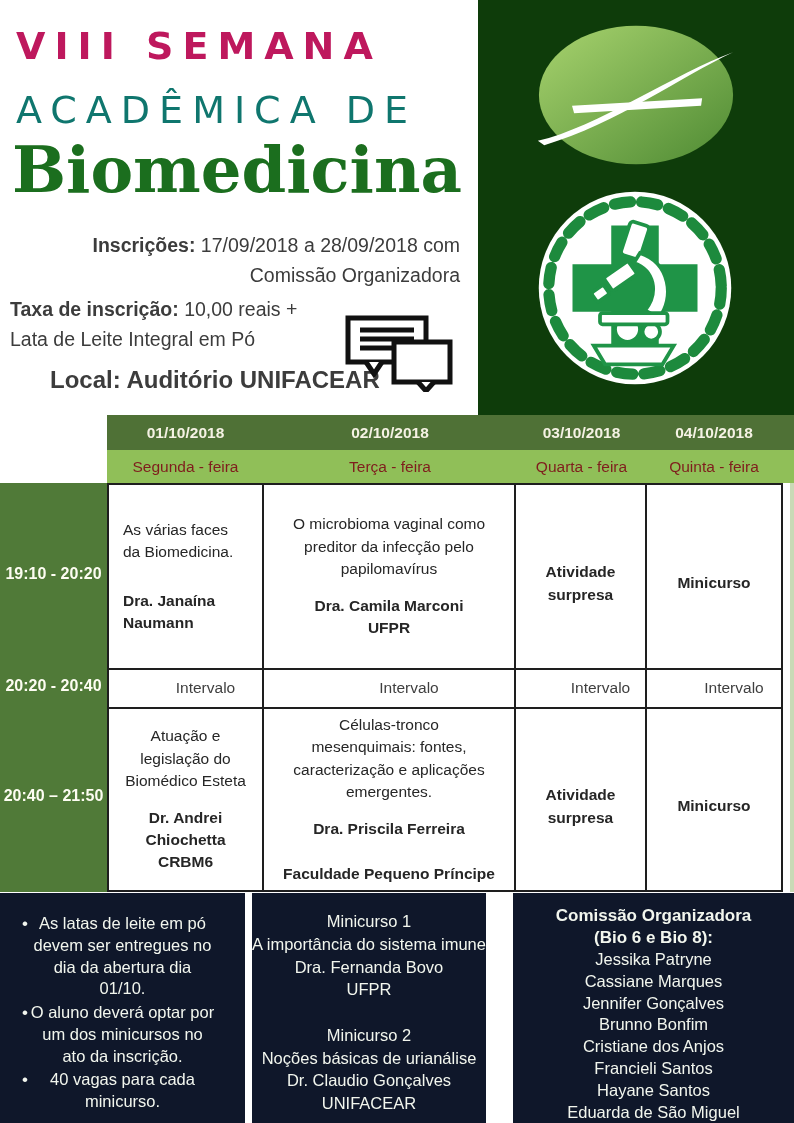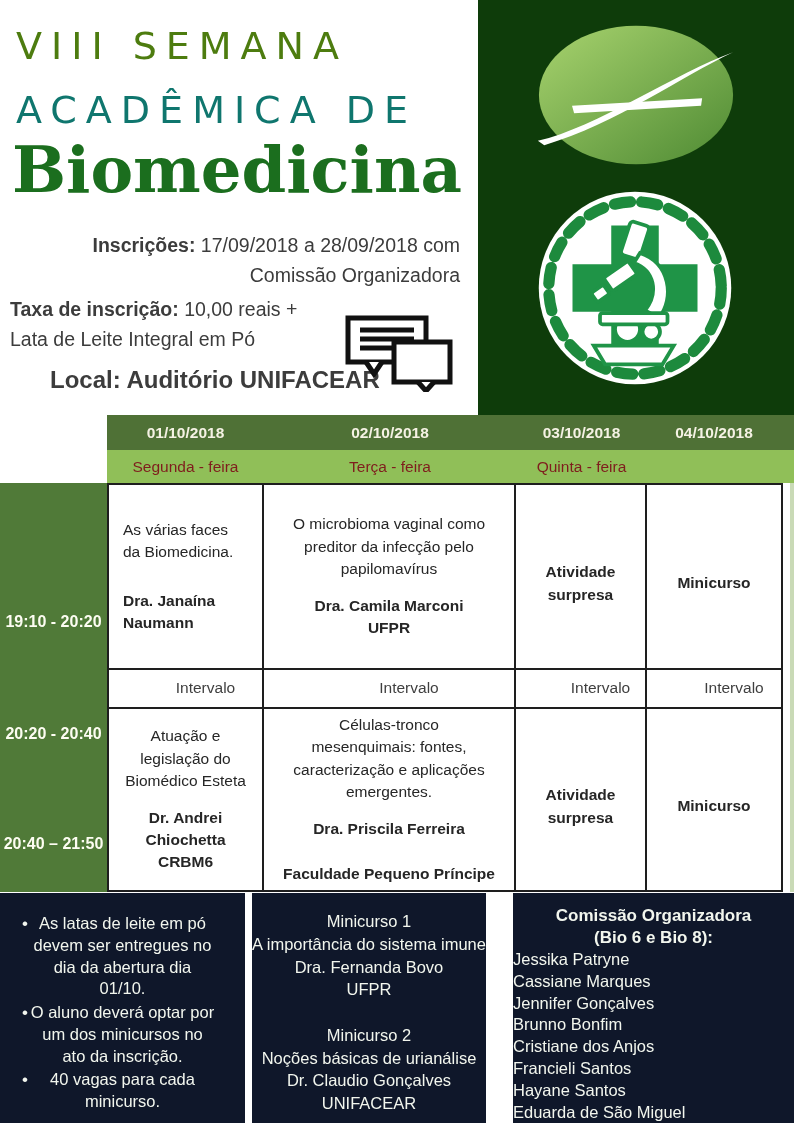--- a/index.html
+++ b/index.html
@@ -6,21 +6,21 @@
   .page{position:relative;width:794px;height:1123px;overflow:hidden;background:#ffffff;
         font-family:"Liberation Sans",sans-serif;color:#3a3a3a;}
 
   
   .top-panel{position:absolute;left:478px;top:0;width:316px;height:415px;background:#0e3c0a;}
   .logo-svg{position:absolute;left:30px;top:15px;}
   .badge-svg{position:absolute;left:57px;top:188px;}
 
   
   .t1{position:absolute;left:16px;top:24px;font-family:"DejaVu Sans",sans-serif;
-      font-size:38px;letter-spacing:9px;color:#4d7c0f;white-space:nowrap;}
+      font-size:38px;letter-spacing:9px;color:#be185d;white-space:nowrap;font-weight:bold;}
   .t2{position:absolute;left:16px;top:88px;font-family:"DejaVu Sans",sans-serif;
       font-size:38px;letter-spacing:9px;color:#0f766e;white-space:nowrap;}
   .t3{position:absolute;left:12px;top:132px;font-family:"DejaVu Serif",serif;font-weight:bold;
       font-size:64px;color:#1b6e1e;white-space:nowrap;}
 
   
   .pre{white-space:pre-line;}
   .insc{position:absolute;left:0px;top:230px;width:460px;text-align:right;
         font-size:19.5px;line-height:1.55;color:#3c3c3c;}
   .taxa{position:absolute;left:10px;top:294px;width:420px;text-align:left;
@@ -33,21 +33,21 @@
         grid-template-columns:157px 252px 131px 134px 13px;}
   .band-dates{top:415px;height:35px;background:#4f7136;}
   .band-days{top:450px;height:33px;background:#90bf58;}
   .band div{display:flex;align-items:center;justify-content:center;}
   .band-dates div{color:#f5f2e4;font-weight:bold;font-size:15.5px;}
   .band-days div{color:#7f1d1d;font-weight:normal;font-size:15.5px;}
 
   
   .timecol{position:absolute;left:0;top:483px;width:107px;height:409px;background:#507a38;}
   .time{position:absolute;left:0;width:107px;text-align:center;color:#fdfdf2;
-        font-weight:bold;font-size:16px;margin-top:48px;}
+        font-weight:bold;font-size:16px;}
   .time.r0{top:82px;} .time.r1{top:194px;} .time.r2{top:304px;}
 
   
   .grid{position:absolute;left:107px;top:483px;display:grid;
         grid-template-columns:155px 252px 131px 134px;grid-template-rows:185px 39px 181px;
         border:2px solid #1e1e1e;background:#fff;}
   .cell{border-right:2px solid #1e1e1e;border-bottom:2px solid #1e1e1e;
         display:flex;flex-direction:column;justify-content:center;align-items:center;
         text-align:center;font-size:15.5px;color:#262626;padding:6px 8px;box-sizing:border-box;
         line-height:1.45;}
@@ -65,21 +65,21 @@
   .fp1{left:0;width:245px;}
   .fp2{left:252px;width:234px;}
   .fp3{left:513px;width:281px;}
   .notes{margin:20px 0 0 0;padding:0;list-style:none;}
   .notes li{position:relative;text-align:center;font-size:16.5px;line-height:1.32;
             white-space:pre-line;padding:0 18px;margin-bottom:2px;}
   .notes li::before{content:"\2022";position:absolute;left:22px;top:0;font-size:17px;}
   .mini{margin-top:17px;text-align:center;font-size:16.5px;line-height:1.38;white-space:pre-line;}
   .com-title{margin-top:12px;text-align:center;font-weight:bold;font-size:17px;
              line-height:1.3;white-space:pre-line;}
-  .com-names{font-size:16.5px;line-height:1.32;white-space:pre-line;}
+  .com-names{text-align:center;font-size:16.5px;line-height:1.32;white-space:pre-line;}
 </style>
 </head>
 <body>
 
 <div class="page">
 
   <div class="top-panel">
     <svg class="logo-svg" width="256" height="160" viewBox="0 0 220 150">
       <defs>
         <linearGradient id="lg" x1="0" y1="0" x2="1" y2="1">
@@ -135,20 +135,21 @@
   <div class="band band-dates">
     <div>01/10/2018</div>
     <div>02/10/2018</div>
     <div>03/10/2018</div>
     <div>04/10/2018</div>
     <div></div>
   </div>
   <div class="band band-days">
     <div>Segunda - feira</div>
     <div>Terça - feira</div>
+    <div>Quarta - feira</div>
     <div>Quinta - feira</div>
     <div></div>
   </div>
 
   <div class="timecol">
     <div class="time r0">19:10 - 20:20</div>
     <div class="time r1">20:20 - 20:40</div>
     <div class="time r2">20:40 – 21:50</div>
   </div>
 

